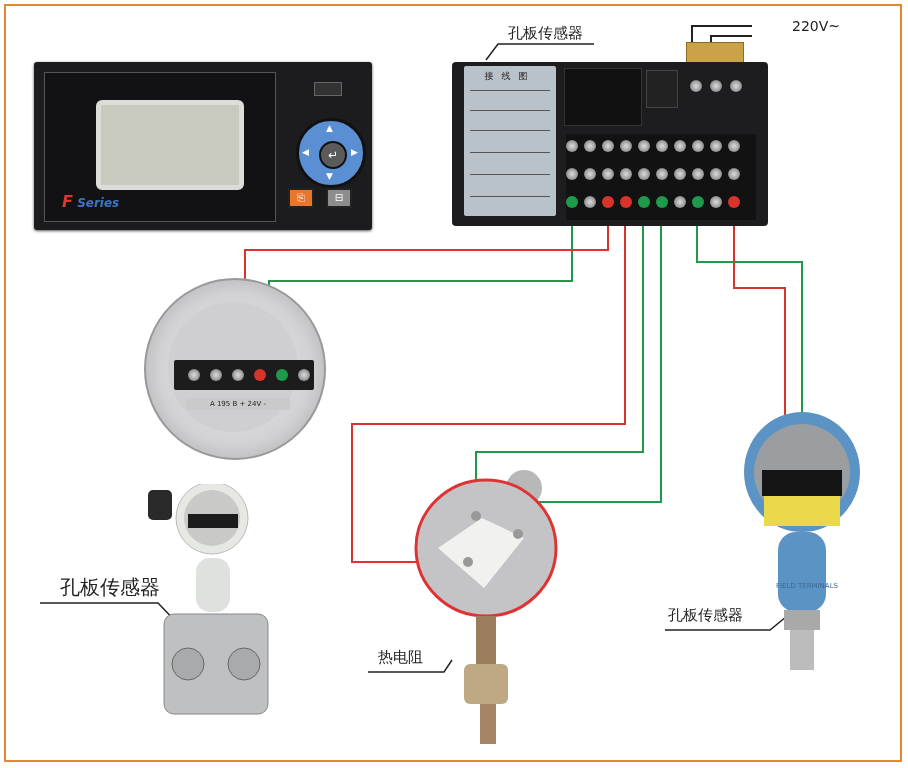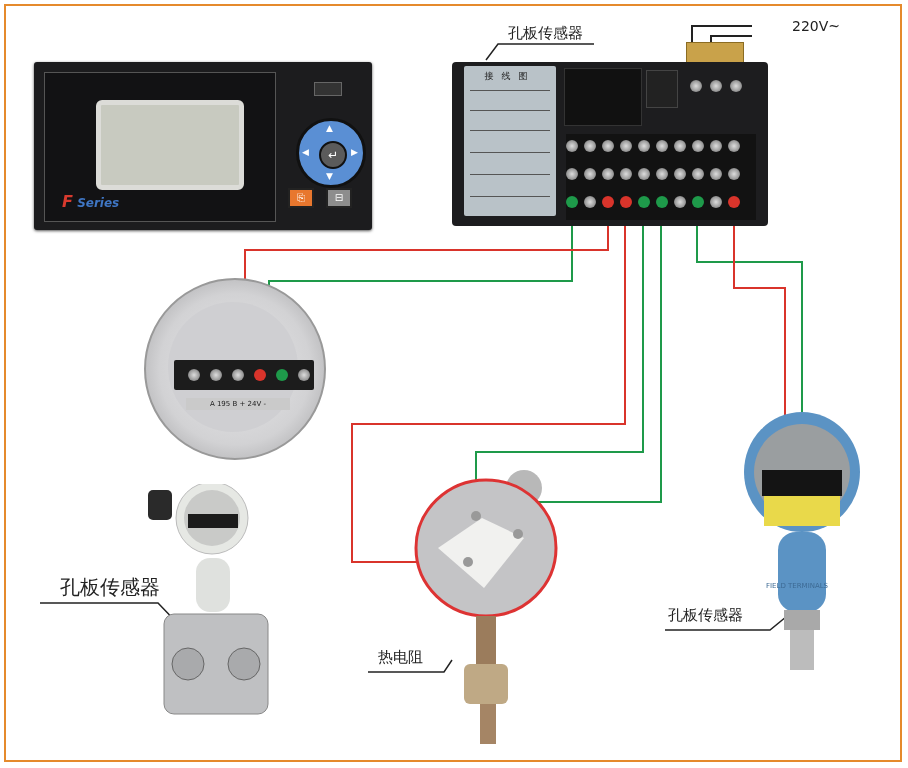--- a/index.html
+++ b/index.html
@@ -184,13 +184,13 @@
 
 <svg class="abs press" viewBox="0 0 120 262">
   <ellipse cx="60" cy="62" rx="58" ry="60" fill="#5b93c4"></ellipse>
   <circle cx="60" cy="62" r="48" fill="#9a9ea0"></circle>
   <rect x="20" y="60" width="80" height="26" fill="#141414"></rect>
   <rect x="22" y="86" width="76" height="30" fill="#e9d94a"></rect>
   <rect x="36" y="122" width="48" height="80" rx="18" fill="#5b93c4"></rect>
   <rect x="42" y="200" width="36" height="20" fill="#a9a9a9"></rect>
   <rect x="48" y="220" width="24" height="40" fill="#bcbcbc"></rect>
 </svg>
-<div class="abs" style="left:766px;top:582px;font-size:7px;color:#3d6a94;width:72px;text-align:left;">FIELD TERMINALS</div>
+<div class="abs" style="left:766px;top:582px;font-size:7px;color:#3d6a94;width:72px;text-align:right;">FIELD TERMINALS</div>
 
 </body></html>

